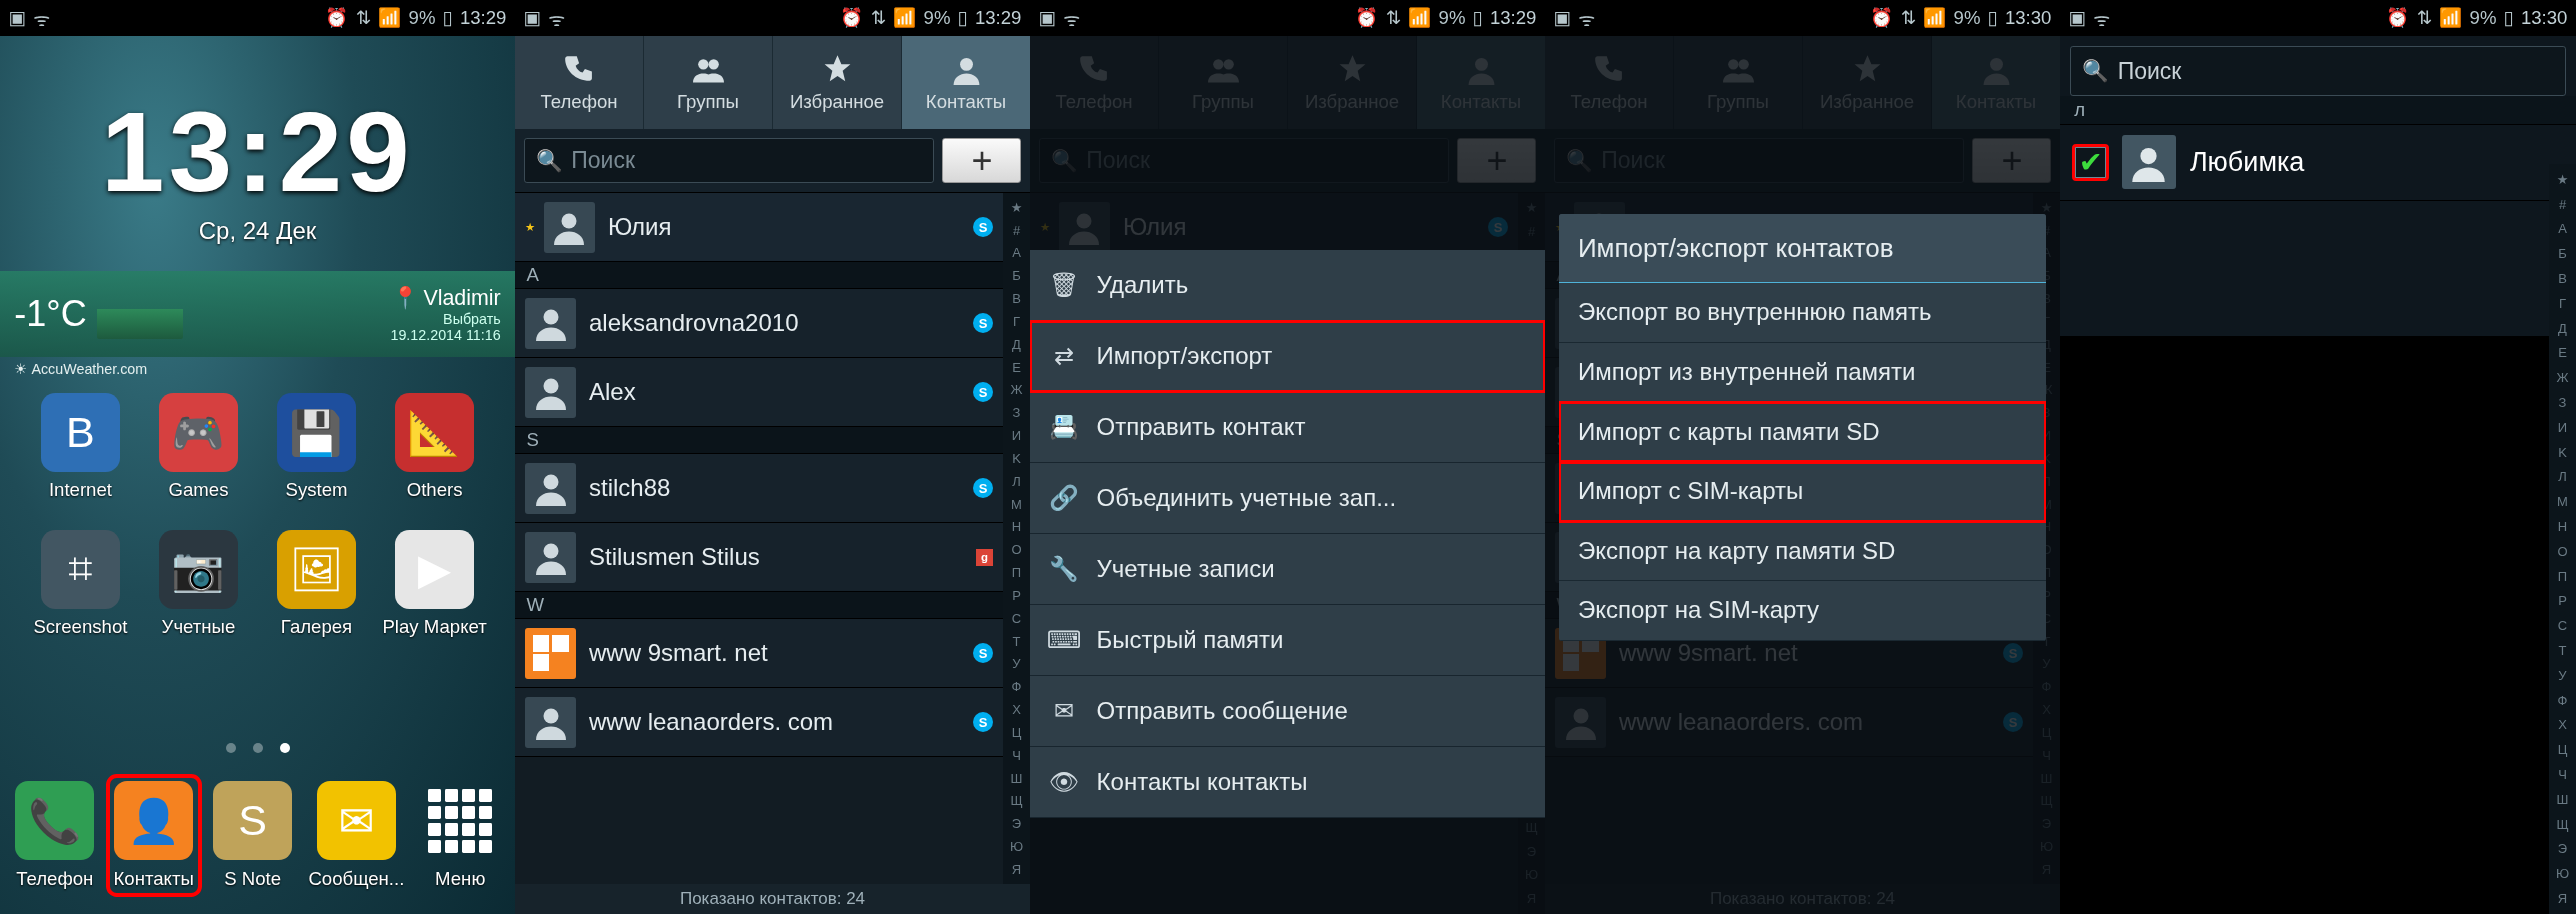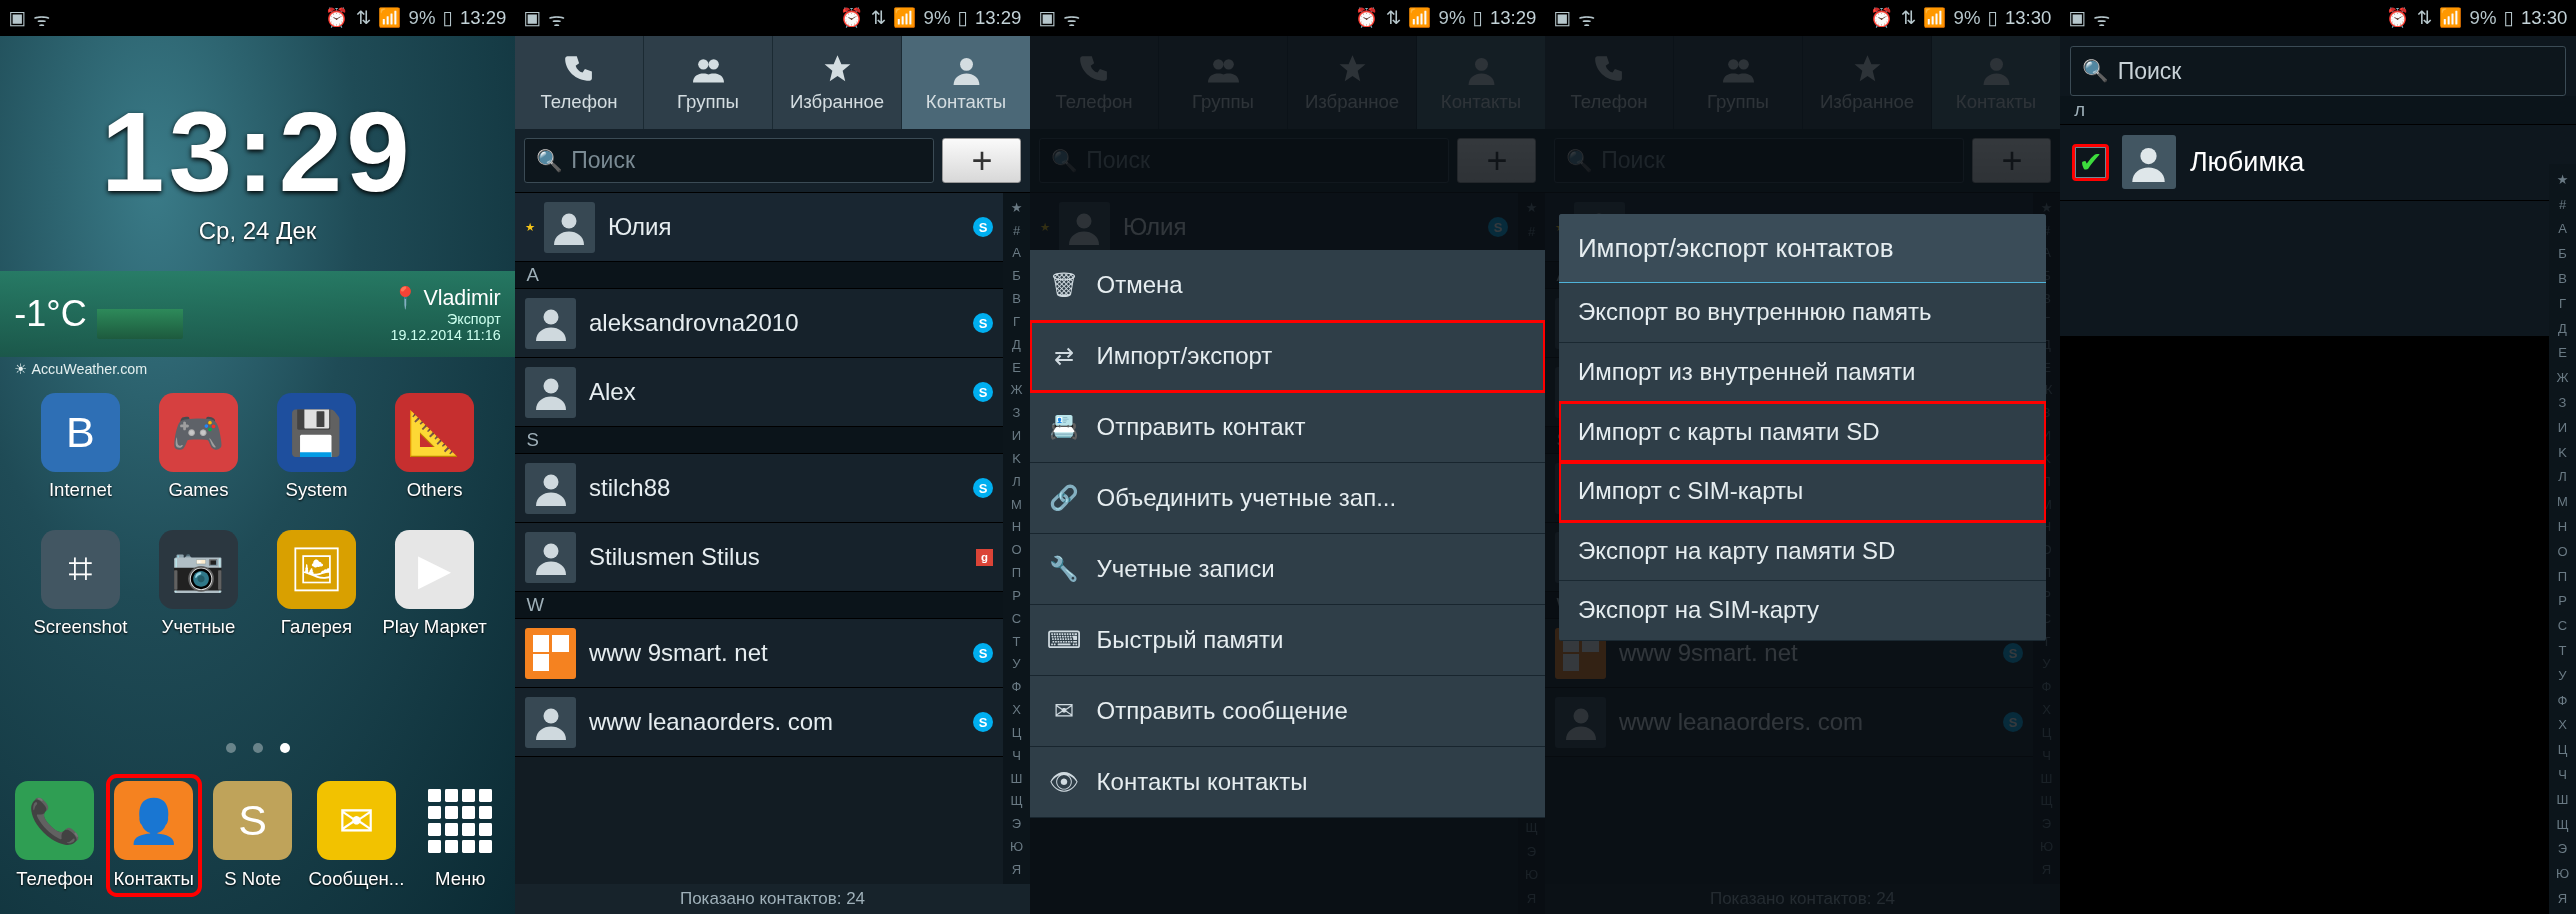--- a/index.html
+++ b/index.html
@@ -139,21 +139,21 @@
   <div class="weatherwidget">
     <div class="temp">
       <span class="deg">-1°C</span>
       <div class="grass"></div>
     </div>
     <div class="loc">
       <div class="city">
           <span>📍</span>
           <span>Vladimir</span>
         </div>
-      <div class="sm">Экспорт</div>
+      <div class="sm">Выбрать</div>
       <div class="sm">19.12.2014 11:16</div>
     </div>
   </div>
   <div class="accu">
       <span>☀</span>
       <span>AccuWeather.com</span>
     </div>
 
   <div class="appgrid" id="appgrid">
       <div class="appicon">
@@ -582,21 +582,21 @@
         <span>Ш</span>
         <span>Щ</span>
         <span>Э</span>
         <span>Ю</span>
         <span>Я</span>
       </div>
   </div>
   <div class="ctxmenu" id="ctxmenu">
       <div class="mi ">
        <span class="micn">🗑</span>
-       <span>Отмена</span>
+       <span>Удалить</span>
      </div>
       <div class="mi hl">
        <span class="micn">⇄</span>
        <span>Импорт/экспорт</span>
      </div>
       <div class="mi ">
        <span class="micn">📇</span>
        <span>Отправить контакт</span>
      </div>
       <div class="mi ">

